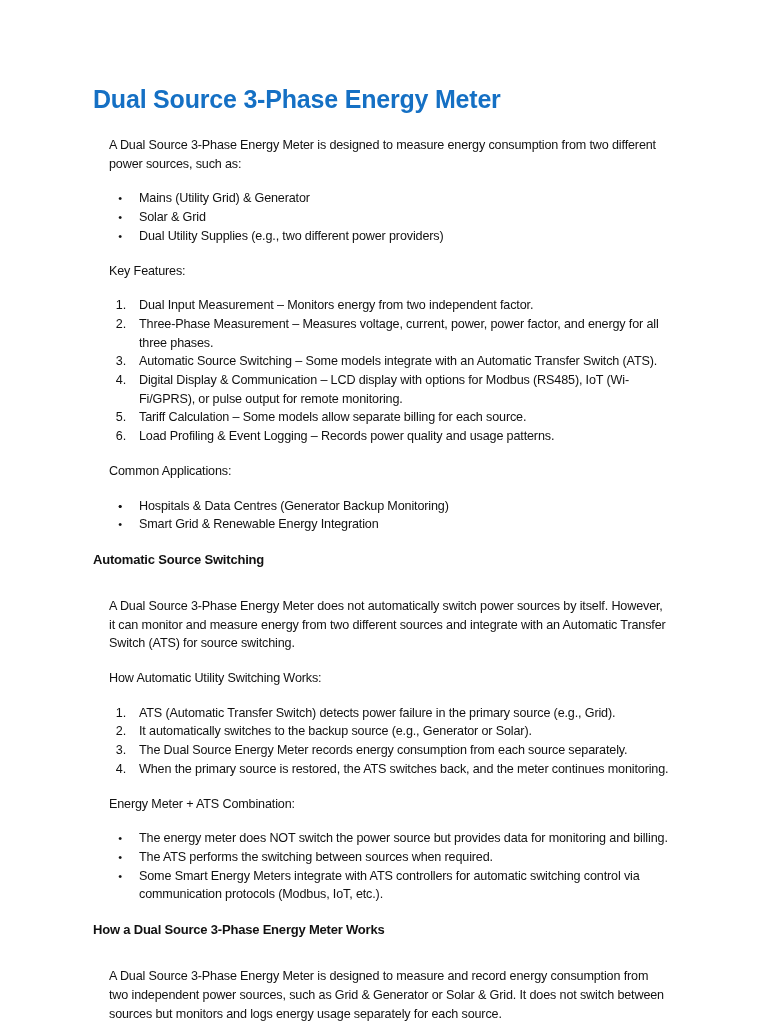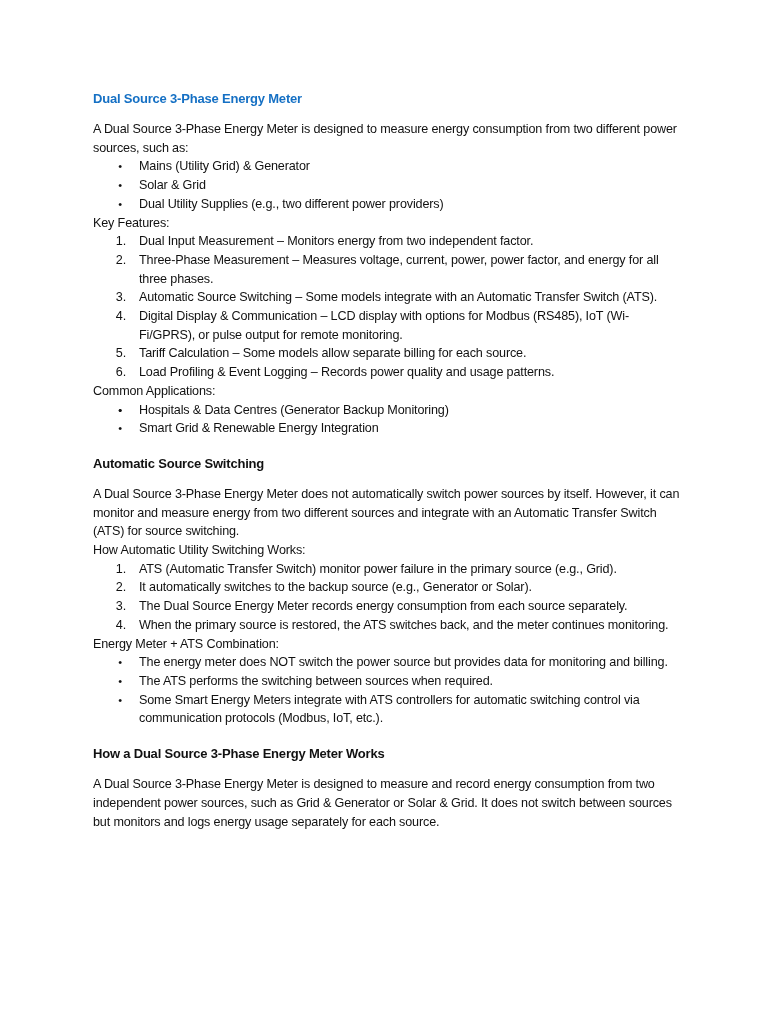--- a/index.html
+++ b/index.html
@@ -20,35 +20,35 @@
       left: 93px;
       top: 86px;
       width: 590px;
       font-size: 12.6px;
       line-height: 18.7px;
       letter-spacing: -0.15px;
     }
     h1.title {
       margin: 0;
       color: #1570c4;
-      font-size: 13px;
+      font-size: 25px;
       font-weight: bold;
       line-height: 26px;
       letter-spacing: -0.2px;
     }
     h2.section {
       margin: 0;
       color: #111111;
       font-size: 13px;
       font-weight: bold;
       line-height: 26px;
       letter-spacing: -0.2px;
     }
     p {
-      margin: 0;
+      margin: 16px;
     }
     .gap-after-title { height: 8px; }
     .gap-before-h2 { height: 13px; }
     .gap-after-h2 { height: 8px; }
     ul, ol {
       margin: 0;
       padding: 0;
       list-style: none;
     }
     li {
@@ -141,21 +141,21 @@
   <div class="gap-before-h2"></div>
   <h2 class="section">Automatic Source Switching</h2>
   <div class="gap-after-h2"></div>
 
   <p>A Dual Source 3-Phase Energy Meter does not automatically switch power sources by itself. However, it can monitor and measure energy from two different sources and integrate with an Automatic Transfer Switch (ATS) for source switching.</p>
   <p>How Automatic Utility Switching Works:</p>
 
   <ol>
     <li>
       <span class="marker">1.</span>
-      <span>ATS (Automatic Transfer Switch) monitor power failure in the primary source (e.g., Grid).</span>
+      <span>ATS (Automatic Transfer Switch) detects power failure in the primary source (e.g., Grid).</span>
     </li>
     <li>
       <span class="marker">2.</span>
       <span>It automatically switches to the backup source (e.g., Generator or Solar).</span>
     </li>
     <li>
       <span class="marker">3.</span>
       <span>The Dual Source Energy Meter records energy consumption from each source separately.</span>
     </li>
     <li>

